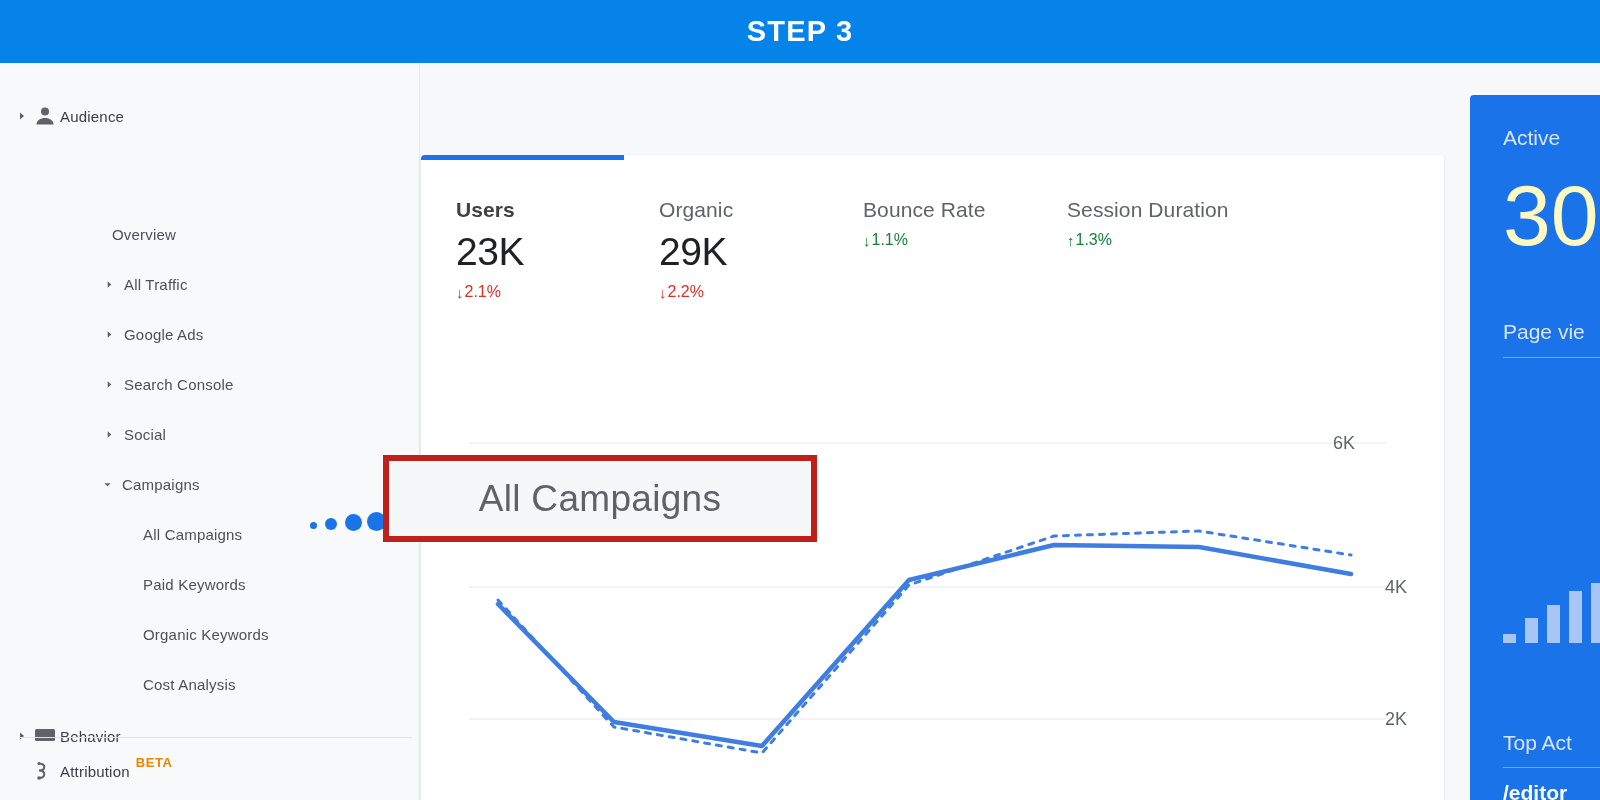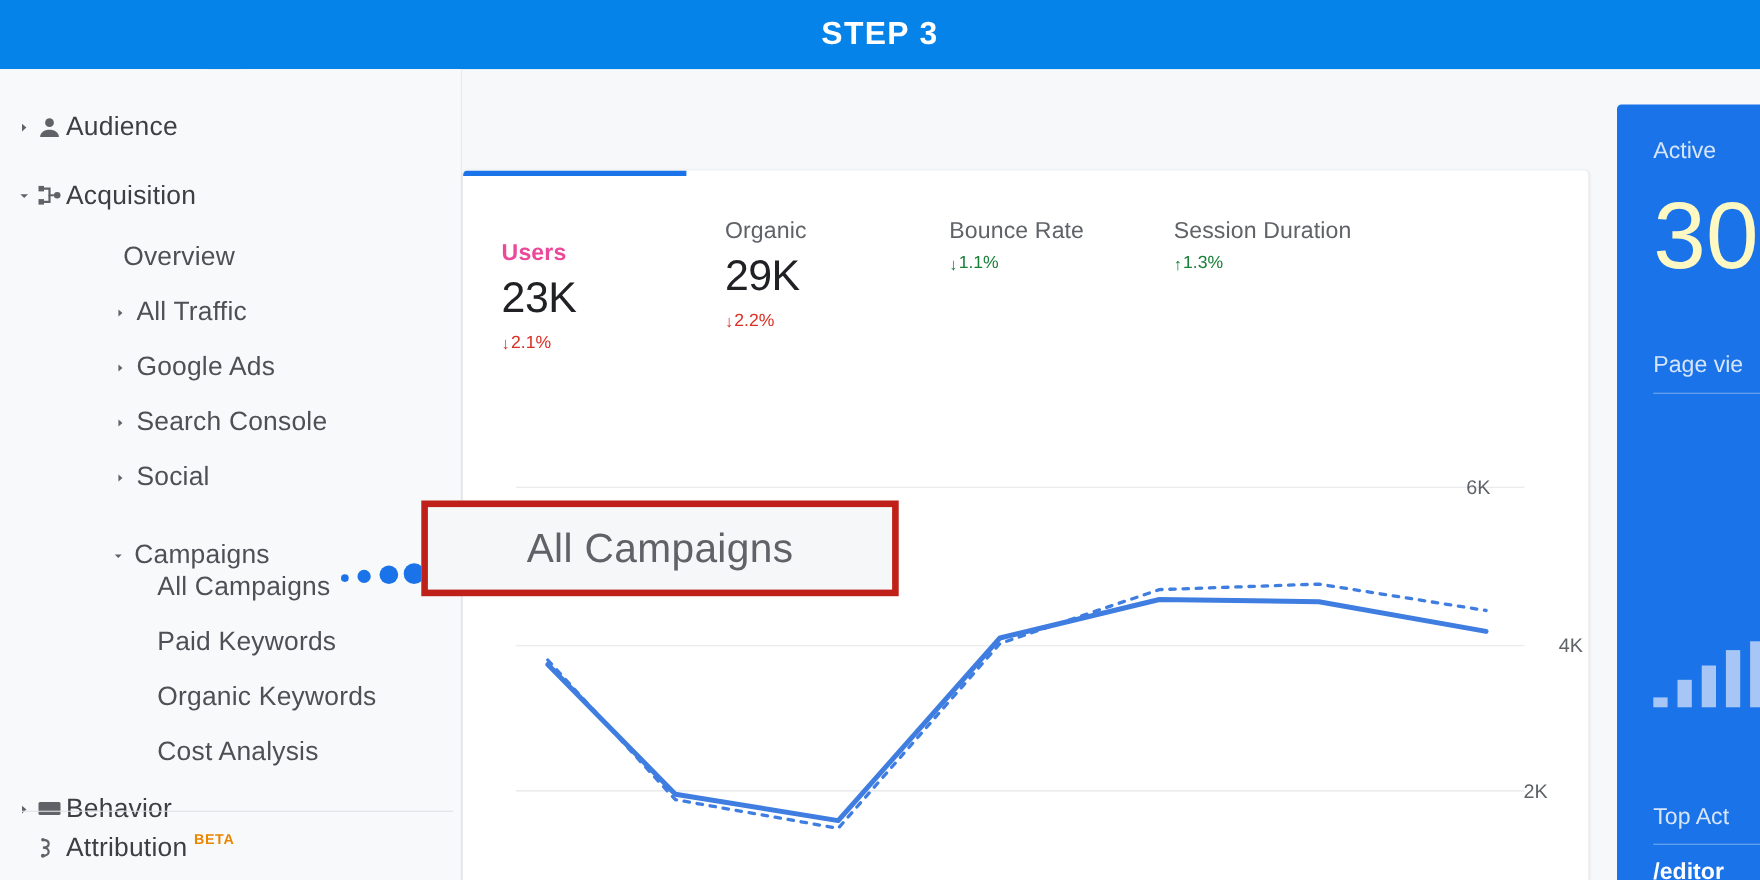--- a/index.html
+++ b/index.html
@@ -58,21 +58,21 @@
     flex: 0 0 auto;
   }
   .caret svg { display: block; }
   .nav-icon {
     width: 30px; height: 30px;
     display: inline-flex; align-items: center; justify-content: center;
     flex: 0 0 auto;
     color: #5f6368;
   }
   .nav-label {
-    font-size: 24px;
+    font-size: 15px;
     color: #4d5156;
     letter-spacing: .2px;
   }
   .nav-label.top { color: #3c4043; }
   .beta-badge {
     color: #ea8600;
     font-size: 13px;
     font-weight: bold;
     letter-spacing: .6px;
     margin-left: 6px;
@@ -109,21 +109,21 @@
   .metrics {
     position: absolute; left: 0; top: 5px;
     width: 1023px; height: 180px;
   }
   .metric {
     position: absolute; top: 38px;
   }
   .metric-label {
     font-size: 21px; color: #5f6368; letter-spacing: .1px;
   }
-  .metric.selected .metric-label { color: #ec4899; font-weight: bold; margin-top: 20px; }
+  .metric.selected .metric-label { color: #404040; font-weight: bold; }
   .metric-value {
     font-size: 39px; color: #202124; margin-top: 8px;
     font-weight: 400; letter-spacing: -.5px;
   }
   .metric-delta {
     font-size: 16px; margin-top: 9px;
     display: flex; align-items: center;
   }
   .metric-delta .arrow { font-size: 15px; margin-right: 1px; }
   .delta-down { color: #d93025; }
@@ -220,37 +220,20 @@
         </span>
         <span class="nav-icon">
           <svg width="24" height="24" viewBox="0 0 24 24" fill="#5f6368">
             <circle cx="12" cy="7.5" r="4"></circle>
             <path d="M3.5 20.5c0-4.2 3.8-6.6 8.5-6.6s8.5 2.4 8.5 6.6z"></path>
           </svg>
         </span>
         <span class="nav-label top">Audience</span>
       </div>
 
-      <div class="nav-row" style="left:14px; top:97px;">
-        <span class="caret">
-          <svg width="12" height="12" viewBox="0 0 12 12">
-              <path d="M2.5 4.5 L9.5 4.5 L6 8 Z" fill="#5f6368"></path>
-            </svg>
-        </span>
-        <span class="nav-icon">
-          <svg width="24" height="24" viewBox="0 0 24 24" fill="none" stroke="#5f6368" stroke-width="2">
-            <rect x="2" y="3" width="5" height="5" fill="#5f6368" stroke="none"></rect>
-            <rect x="2" y="15" width="5" height="5" fill="#5f6368" stroke="none"></rect>
-            <circle cx="19" cy="11.5" r="3" fill="#5f6368" stroke="none"></circle>
-            <path d="M7 5.5 L12 5.5 L12 11.5 L16 11.5"></path>
-            <path d="M7 17.5 L12 17.5 L12 11.5"></path>
-          </svg>
-        </span>
-        <span class="nav-label top">Acquisition</span>
-      </div>
 
       <div class="nav-row" style="left:112px; top:153px;">
         <span class="nav-label">Overview</span>
       </div>
 
       <div class="nav-row" style="left:101px; top:203px;">
         <span class="caret">
           <svg width="11" height="11" viewBox="0 0 12 12">
               <path d="M4 2.5 L8 6 L4 9.5 Z" fill="#5f6368"></path>
             </svg>
@@ -278,21 +261,21 @@
 
       <div class="nav-row" style="left:101px; top:353px;">
         <span class="caret">
           <svg width="11" height="11" viewBox="0 0 12 12">
               <path d="M4 2.5 L8 6 L4 9.5 Z" fill="#5f6368"></path>
             </svg>
         </span>
         <span class="nav-label" style="margin-left:7px;">Social</span>
       </div>
 
-      <div class="nav-row" style="left:99px; top:424px;">
+      <div class="nav-row" style="left:99px; top:403px;">
         <span class="caret">
           <svg width="11" height="11" viewBox="0 0 12 12">
               <path d="M2.5 4.5 L9.5 4.5 L6 8 Z" fill="#5f6368"></path>
             </svg>
         </span>
         <span class="nav-label" style="margin-left:7px;">Campaigns</span>
       </div>
 
       <div class="nav-row" style="left:143px; top:453px;">
         <span class="nav-label">All Campaigns</span>
@@ -389,21 +372,21 @@
             <line x1="48" y1="457" x2="965" y2="457" stroke="#e4e6e9" stroke-width="1"></line>
           </g>
           <polyline fill="none" stroke="#3f7ee0" stroke-width="3" stroke-dasharray="6 6" stroke-linejoin="round" points="76,210 152,334 228,353 304,353 380,353 457,353 457,353" style="display:none"></polyline>
 
           <polyline fill="none" stroke="#3f7ee0" stroke-width="3" stroke-dasharray="5 7" stroke-linecap="round" stroke-linejoin="round" points="77,205 193,332 341,358 488,190 633,141 778,136 930,160"></polyline>
 
           <polyline fill="none" stroke="#3f7ee0" stroke-width="4.5" stroke-linecap="round" stroke-linejoin="round" points="77,209 193,327 341,351 488,185 633,150 778,152 930,179"></polyline>
         </svg>
 
         <div class="ytick" style="left:888px; top:38px;">6K</div>
-        <div class="ytick" style="left:972px; top:182px;">4K</div>
+        <div class="ytick" style="left:940px; top:182px;">4K</div>
         <div class="ytick" style="left:940px; top:314px;">2K</div>
 
       </div>
     </section>
 
     <aside class="realtime" style="top:32px;">
       <div class="rt-label" style="left:33px; top:31px;">Active</div>
       <div class="rt-big">30</div>
 
       <div class="rt-label" style="left:33px; top:225px;">Page vie</div>

